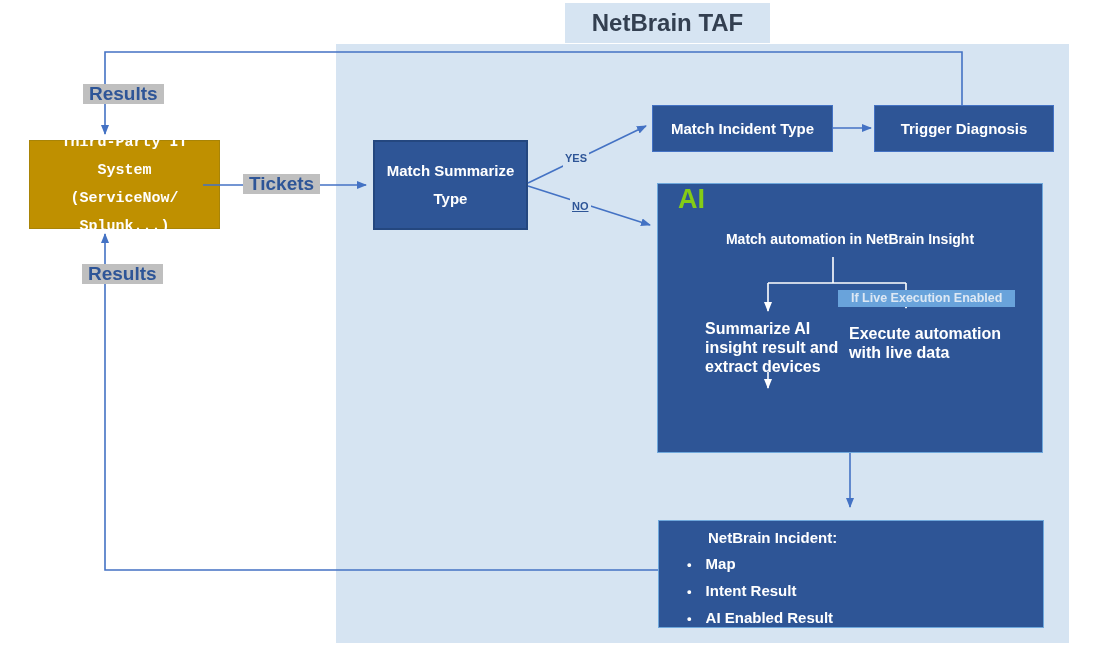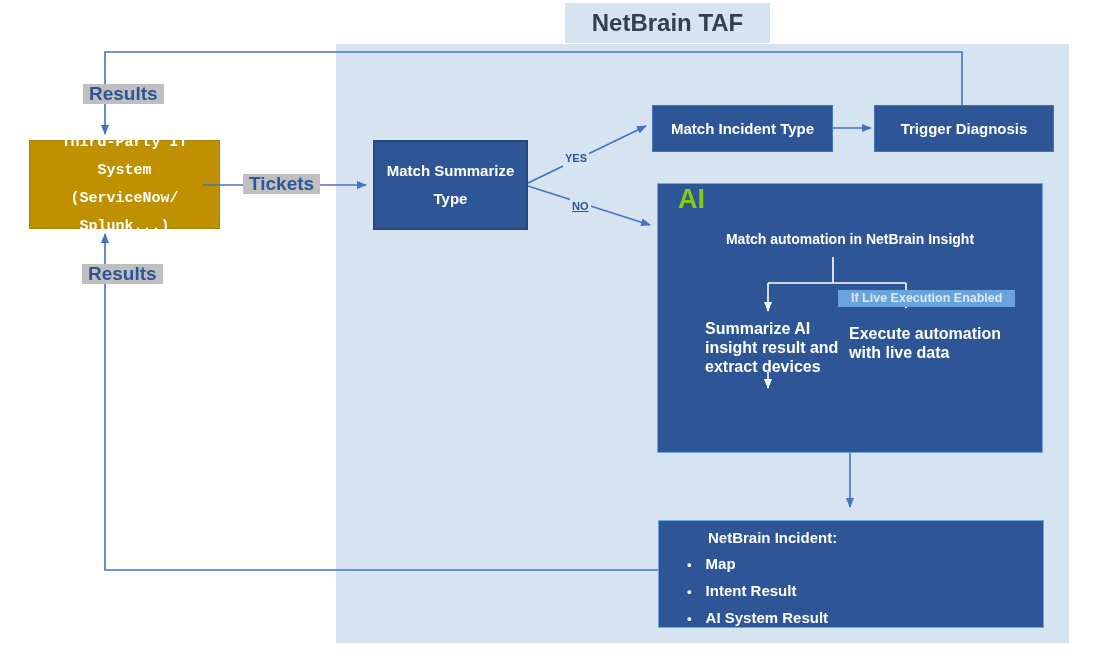--- a/index.html
+++ b/index.html
@@ -92,21 +92,21 @@
     <div class="bullet-row" style="top:34px;">
       <span class="bullet-dot">•</span>
       <span>Map</span>
     </div>
     <div class="bullet-row" style="top:61px;">
       <span class="bullet-dot">•</span>
       <span>Intent Result</span>
     </div>
     <div class="bullet-row" style="top:88px;">
       <span class="bullet-dot">•</span>
-      <span>AI System Result</span>
+      <span>AI Enabled Result</span>
     </div>
   </div>
 
   <svg class="connectors" viewBox="0 0 1100 657">
     <defs>
       <marker id="ab" markerUnits="userSpaceOnUse" markerWidth="10" markerHeight="9" refX="9" refY="4" orient="auto">
         <path d="M0,0 L10,4 L0,8 Z" fill="#4472C4"></path>
       </marker>
       <marker id="aw" markerUnits="userSpaceOnUse" markerWidth="10" markerHeight="9" refX="9" refY="4" orient="auto">
         <path d="M0,0 L10,4 L0,8 Z" fill="#ffffff"></path>

